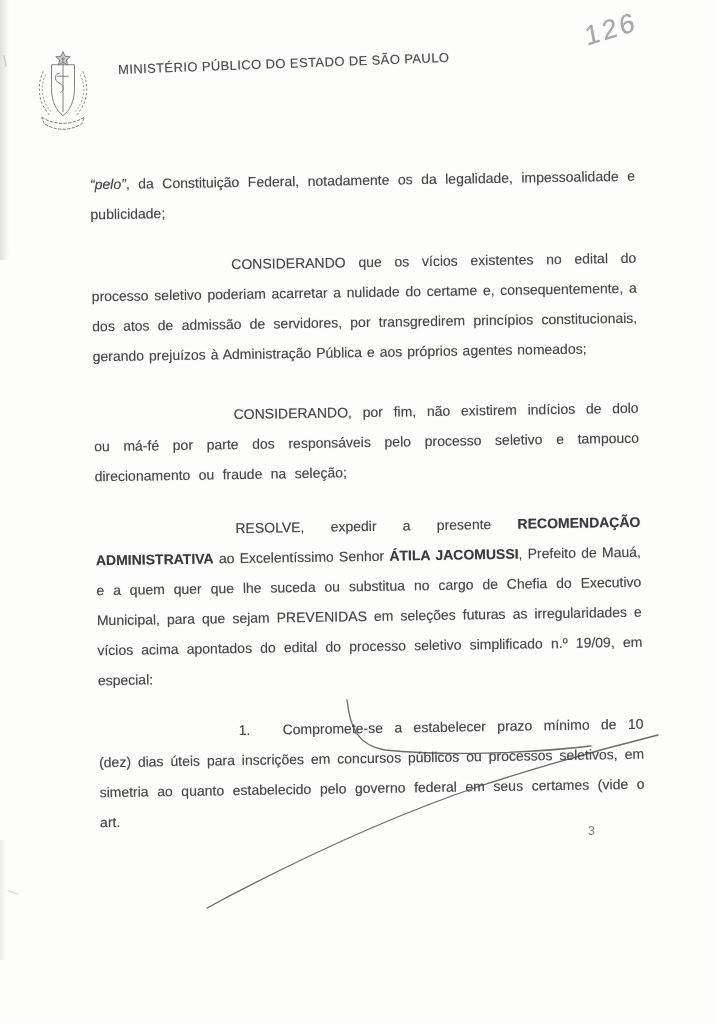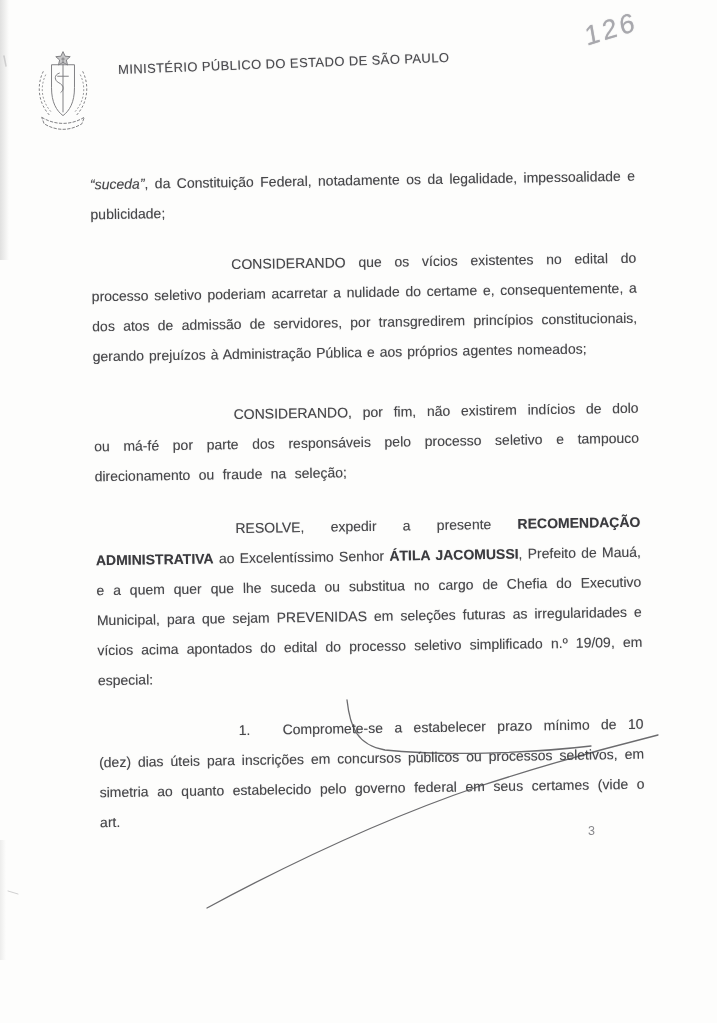--- a/index.html
+++ b/index.html
@@ -86,21 +86,21 @@
     <path d="M16 26 C8 42 9 64 24 80" stroke-dasharray="3 2.4"></path>
     <path d="M19 30 C12 44 13 62 26 76" stroke-dasharray="2.4 2.2" stroke-opacity=".8"></path>
     <path d="M64 26 C72 42 71 64 56 80" stroke-dasharray="3 2.4"></path>
     <path d="M61 30 C68 44 67 62 54 76" stroke-dasharray="2.4 2.2" stroke-opacity=".8"></path>
     <path d="M14 82 C30 92 50 92 66 82 L63 90 C48 99 32 99 17 90 Z" stroke-dasharray="4 1.6"></path>
   </svg>
   <div class="org">MINISTÉRIO PÚBLICO DO ESTADO DE SÃO PAULO</div>
 
   <div class="bodytext">
 
-    <p class="para p1"><span class="it">“suceda”</span><span>, da Constituição Federal, notadamente os da legalidade, impessoalidade e publicidade;</span></p>
+    <p class="para p1"><span class="it">“pelo”</span><span>, da Constituição Federal, notadamente os da legalidade, impessoalidade e publicidade;</span></p>
 
     <p class="para p2 ind"><span>CONSIDERANDO</span><span> que os vícios existentes no edital do processo seletivo poderiam acarretar a nulidade do certame e, consequentemente, a dos atos de admissão de servidores, por transgredirem princípios constitucionais, gerando prejuízos à Administração Pública e aos próprios agentes nomeados;</span></p>
 
     <p class="para p3 ind"><span>CONSIDERANDO</span><span>, por fim, não existirem indícios de dolo ou má-fé por parte dos responsáveis pelo processo seletivo e tampouco direcionamento ou fraude na seleção;</span></p>
 
     <p class="para p4 ind"><span>RESOLVE</span><span>, expedir a presente </span><span class="b">RECOMENDAÇÃO ADMINISTRATIVA</span><span> ao Excelentíssimo Senhor </span><span class="b">ÁTILA JACOMUSSI</span><span>, Prefeito de Mauá, e a quem quer que lhe suceda ou substitua no cargo de Chefia do Executivo Municipal, para que sejam </span><span>PREVENIDAS</span><span> em seleções futuras as irregularidades e vícios acima apontados do edital do processo seletivo simplificado n.º 19/09, em especial:</span></p>
 
     <p class="para itm ind"><span class="num">1.</span><span>Compromete-se a estabelecer prazo mínimo de 10 (dez) dias úteis para inscrições em concursos públicos ou processos seletivos, em simetria ao quanto estabelecido pelo governo federal em seus certames (vide o art.</span></p>
 
   </div>

